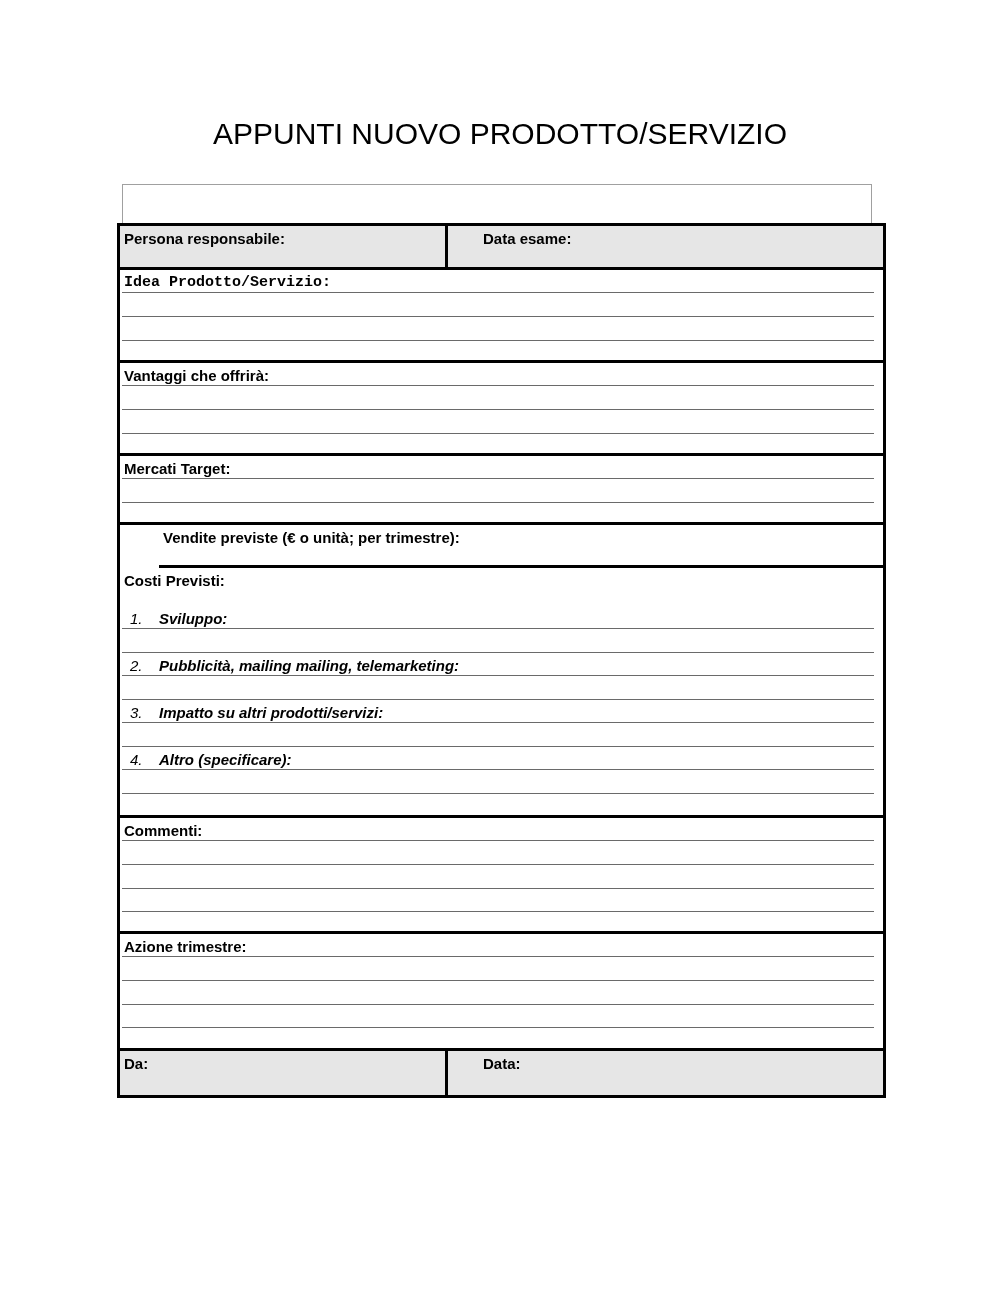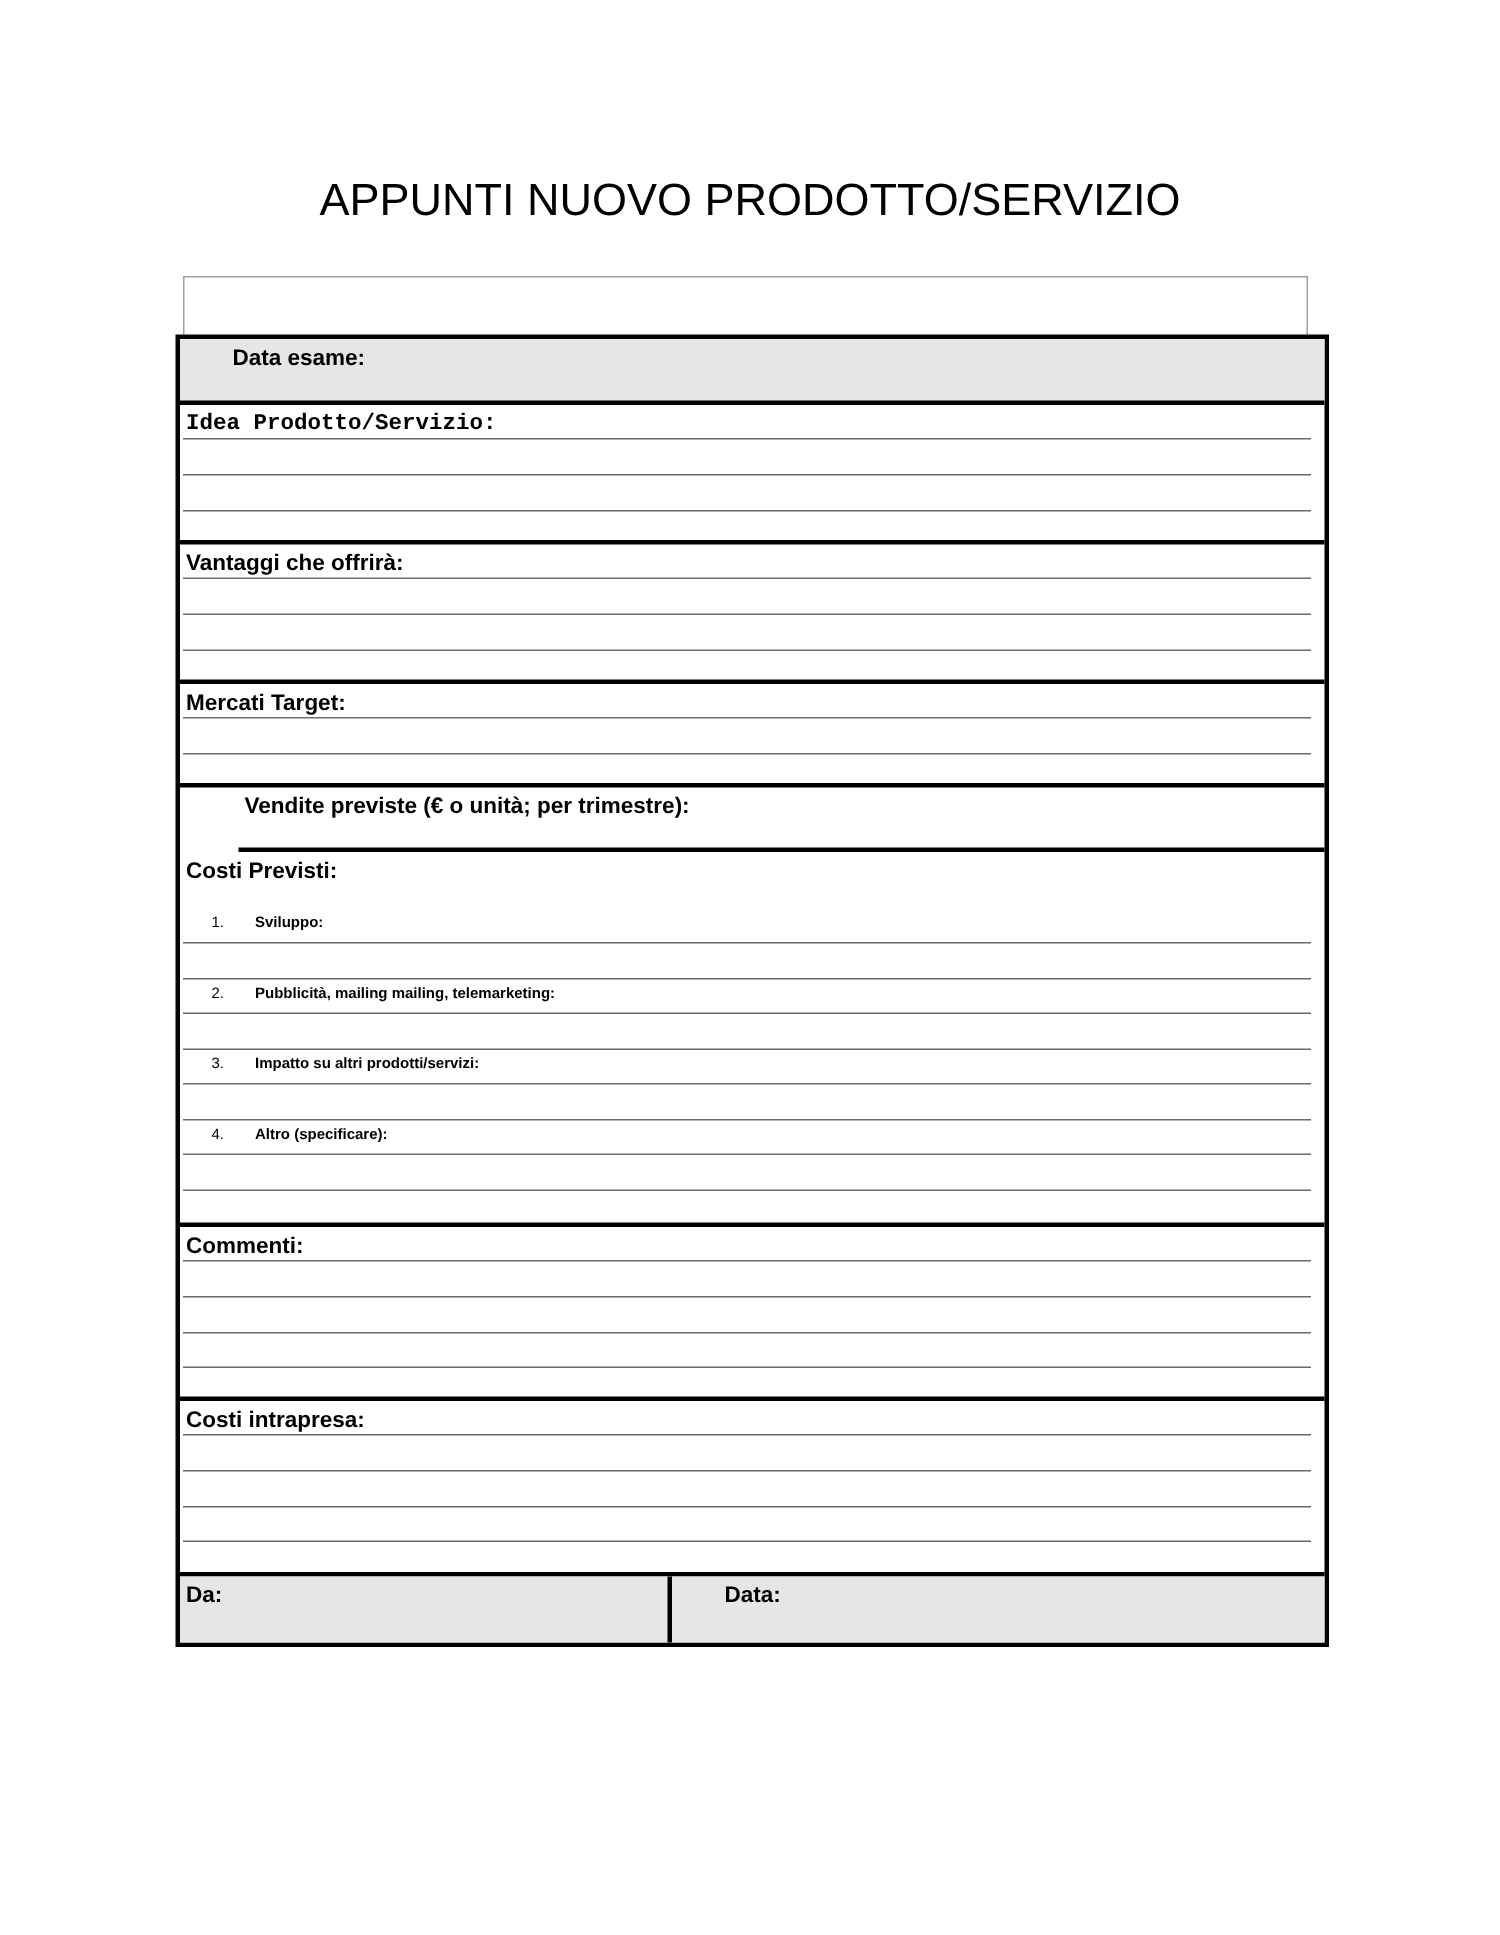--- a/index.html
+++ b/index.html
@@ -8,34 +8,37 @@
   .topbox { position: absolute; left: 122px; top: 184px; width: 750px; height: 40px; border: 1px solid #a0a0a0; border-bottom: none; box-sizing: border-box; }
   .form { position: absolute; left: 117px; top: 223px; width: 769px; border: 3px solid #000; box-sizing: border-box; }
   .row { position: relative; border-bottom: 3px solid #000; box-sizing: border-box; }
   .row:last-child { border-bottom: none; }
   .split { display: flex; background: #e6e6e6; height: 44px; }
   .split .cell { position: relative; box-sizing: border-box; }
   .split .cell.left { width: 328px; border-right: 3px solid #000; }
   .split .cell.right { flex: 1; margin-left: 31px; }
   .lbl { position: absolute; left: 4px; top: 4px; font-size: 15px; font-weight: bold; white-space: nowrap; }
   .line { position: absolute; left: 2px; right: 9px; height: 0; border-top: 1px solid #6a6a6a; }
-  .costs-item { position: absolute; left: 21px; font-size: 10px; white-space: nowrap; }
+  .costs-item { position: absolute; left: 10px; font-size: 15px; white-space: nowrap; font-style: italic; }
   .costs-item .num { display: inline-block; width: 29px; font-weight: normal; }
   .costs-item .txt { font-weight: bold; }
 </style>
 </head>
 <body>
 
 <div class="title">APPUNTI  NUOVO PRODOTTO/SERVIZIO</div>
 
 <div class="topbox"></div>
 
 <div class="form">
 
   <div class="row split">
+    <div class="cell left">
+      <span class="lbl">Persona responsabile:</span>
+    </div>
     <div class="cell right">
       <span class="lbl">Data esame:</span>
     </div>
   </div>
 
   <div class="row" style="height:93px;font-family:Liberation Mono, monospace;">
     <span class="lbl">Idea Prodotto/Servizio:</span>
     <div class="line" style="top:22px"></div>
     <div class="line" style="top:46px"></div>
     <div class="line" style="top:70px"></div>
@@ -89,21 +92,21 @@
 
   <div class="row" style="height:116px;">
     <span class="lbl">Commenti:</span>
     <div class="line" style="top:22px"></div>
     <div class="line" style="top:46px"></div>
     <div class="line" style="top:70px"></div>
     <div class="line" style="top:93px"></div>
   </div>
 
   <div class="row" style="height:117px;">
-    <span class="lbl">Costi intrapresa:</span>
+    <span class="lbl">Azione trimestre:</span>
     <div class="line" style="top:22px"></div>
     <div class="line" style="top:46px"></div>
     <div class="line" style="top:70px"></div>
     <div class="line" style="top:93px"></div>
   </div>
 
   <div class="row split">
     <div class="cell left">
       <span class="lbl">Da:</span>
     </div>

